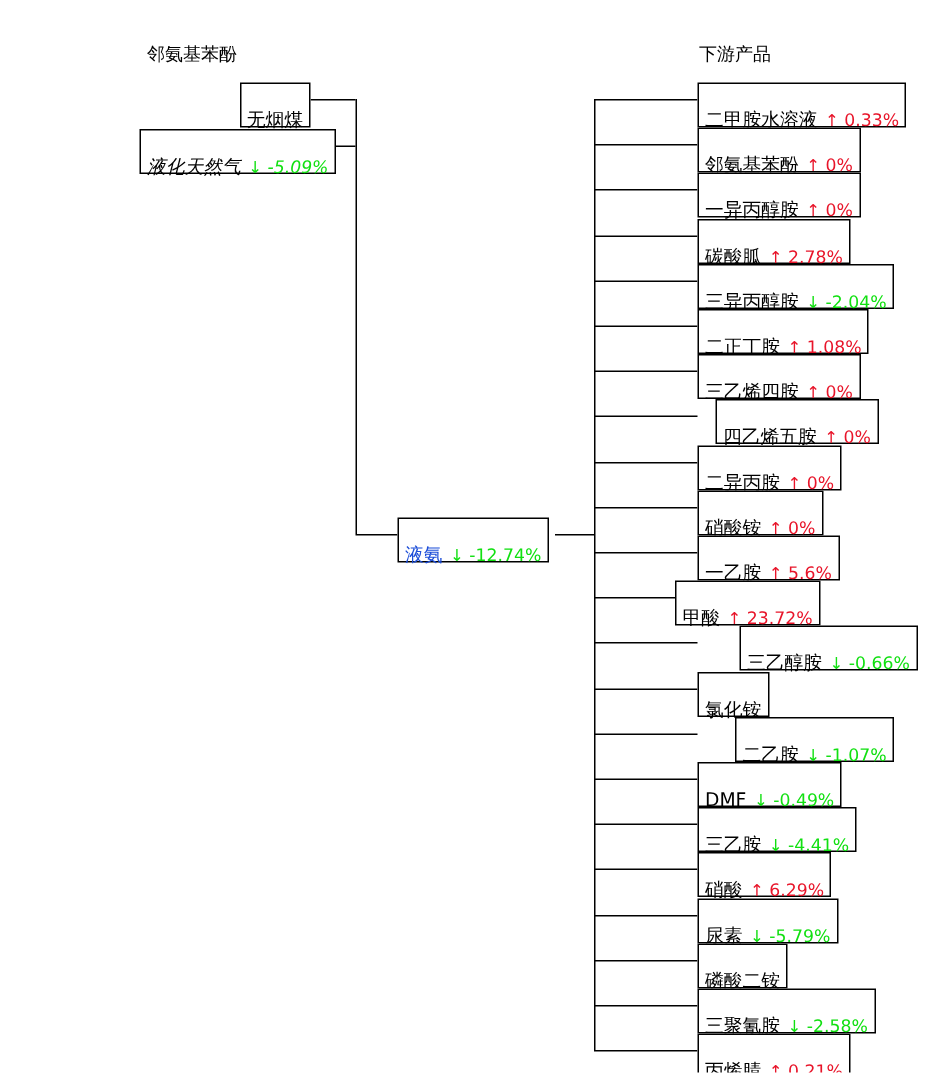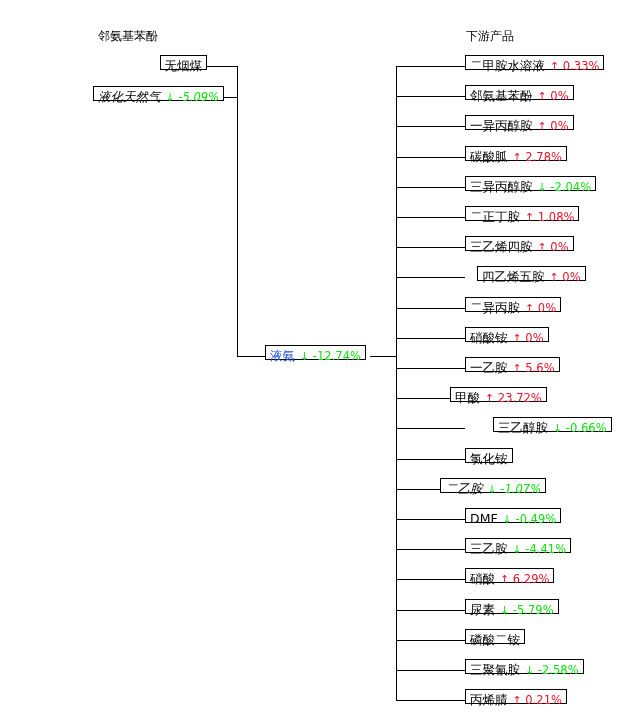--- a/index.html
+++ b/index.html
@@ -16,21 +16,21 @@
   .col-head{
     position:absolute;font-size:12px;color:#000;white-space:nowrap;
   }
   .col-head.up{left:98px;top:28px;}
   .col-head.down{left:466px;top:28px;}
 
   .node{
     position:absolute;box-sizing:border-box;
     border:1px solid #000;background:#fff;
     height:15px;line-height:19px;
-    padding:0 4px;white-space:nowrap;
+    padding:14px 4px;white-space:nowrap;
     font-size:12.5px;color:#000;
   }
   .node .nm{color:#000;}
   .node.center .nm{color:#1d4ed8;}
   .node .val{font-size:11.5px;margin-left:5px;}
   .node .val.up{color:#e8152a;}
   .node .val.down{color:#11e011;}
   .node .arw{font-size:11px;}
 
   .ln{position:absolute;background:#000;}
@@ -87,21 +87,21 @@
       <div class="node" style="left: 465px; top: 176px;"><span class="nm">三异丙醇胺</span><span class="val down"><span class="arw">↓</span> -2.04%</span></div>
       <div class="node" style="left: 465px; top: 206px;"><span class="nm">二正丁胺</span><span class="val up"><span class="arw">↑</span> 1.08%</span></div>
       <div class="node" style="left: 465px; top: 236px;"><span class="nm">三乙烯四胺</span><span class="val up"><span class="arw">↑</span> 0%</span></div>
       <div class="node" style="left: 465px; top: 266px; margin-left: 12px;"><span class="nm">四乙烯五胺</span><span class="val up"><span class="arw">↑</span> 0%</span></div>
       <div class="node" style="left: 465px; top: 297px;"><span class="nm">二异丙胺</span><span class="val up"><span class="arw">↑</span> 0%</span></div>
       <div class="node" style="left: 465px; top: 327px;"><span class="nm">硝酸铵</span><span class="val up"><span class="arw">↑</span> 0%</span></div>
       <div class="node" style="left: 465px; top: 357px;"><span class="nm">一乙胺</span><span class="val up"><span class="arw">↑</span> 5.6%</span></div>
       <div class="node" style="left: 450px; top: 387px;"><span class="nm">甲酸</span><span class="val up"><span class="arw">↑</span> 23.72%</span></div>
       <div class="node" style="left: 465px; top: 417px; margin-left: 28px;"><span class="nm">三乙醇胺</span><span class="val down"><span class="arw">↓</span> -0.66%</span></div>
       <div class="node" style="left: 465px; top: 448px;"><span class="nm">氯化铵</span></div>
-      <div class="node" style="left: 440px; top: 478px; font-style: italic;"><span class="nm">二乙胺</span><span class="val down"><span class="arw">↓</span> -1.07%</span></div>
+      <div class="node" style="left: 490px; top: 478px;"><span class="nm">二乙胺</span><span class="val down"><span class="arw">↓</span> -1.07%</span></div>
       <div class="node" style="left: 465px; top: 508px;"><span class="nm">DMF</span><span class="val down"><span class="arw">↓</span> -0.49%</span></div>
       <div class="node" style="left: 465px; top: 538px;"><span class="nm">三乙胺</span><span class="val down"><span class="arw">↓</span> -4.41%</span></div>
       <div class="node" style="left: 465px; top: 568px;"><span class="nm">硝酸</span><span class="val up"><span class="arw">↑</span> 6.29%</span></div>
       <div class="node" style="left: 465px; top: 599px;"><span class="nm">尿素</span><span class="val down"><span class="arw">↓</span> -5.79%</span></div>
       <div class="node" style="left: 465px; top: 629px;"><span class="nm">磷酸二铵</span></div>
       <div class="node" style="left: 465px; top: 659px;"><span class="nm">三聚氰胺</span><span class="val down"><span class="arw">↓</span> -2.58%</span></div>
       <div class="node" style="left: 465px; top: 689px;"><span class="nm">丙烯腈</span><span class="val up"><span class="arw">↑</span> 0.21%</span></div>
     </div>
 
 </div>

